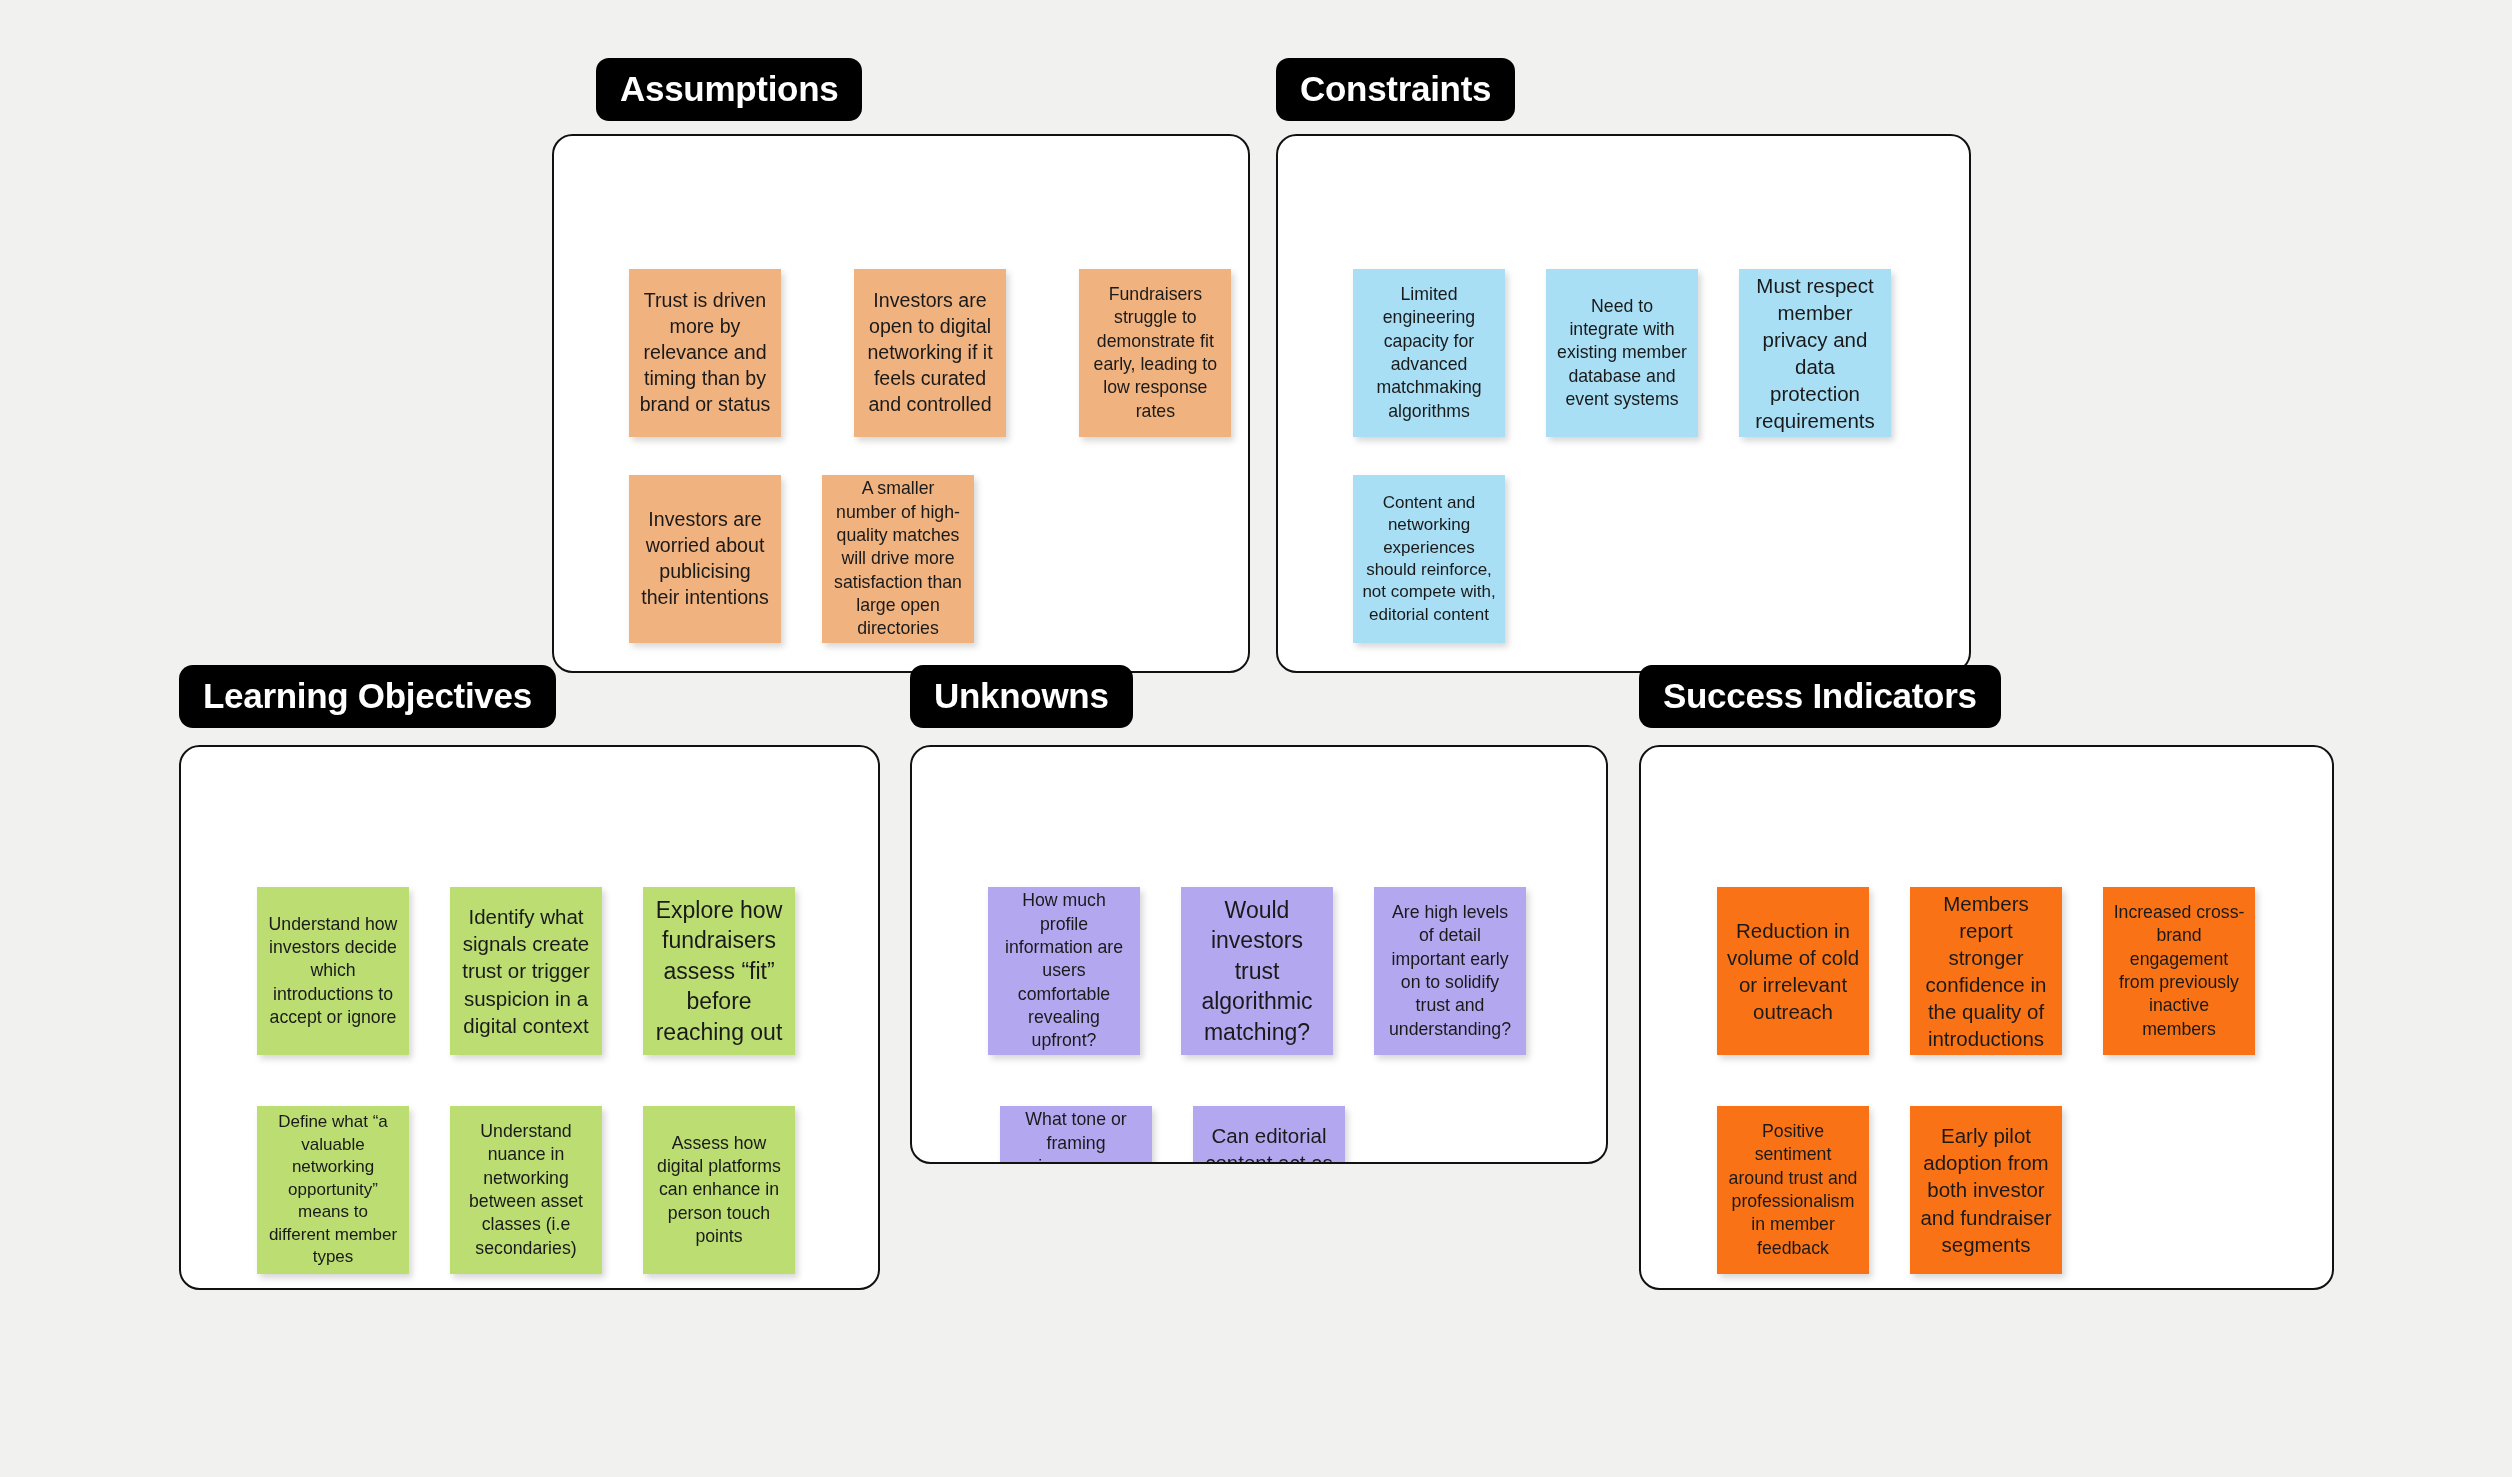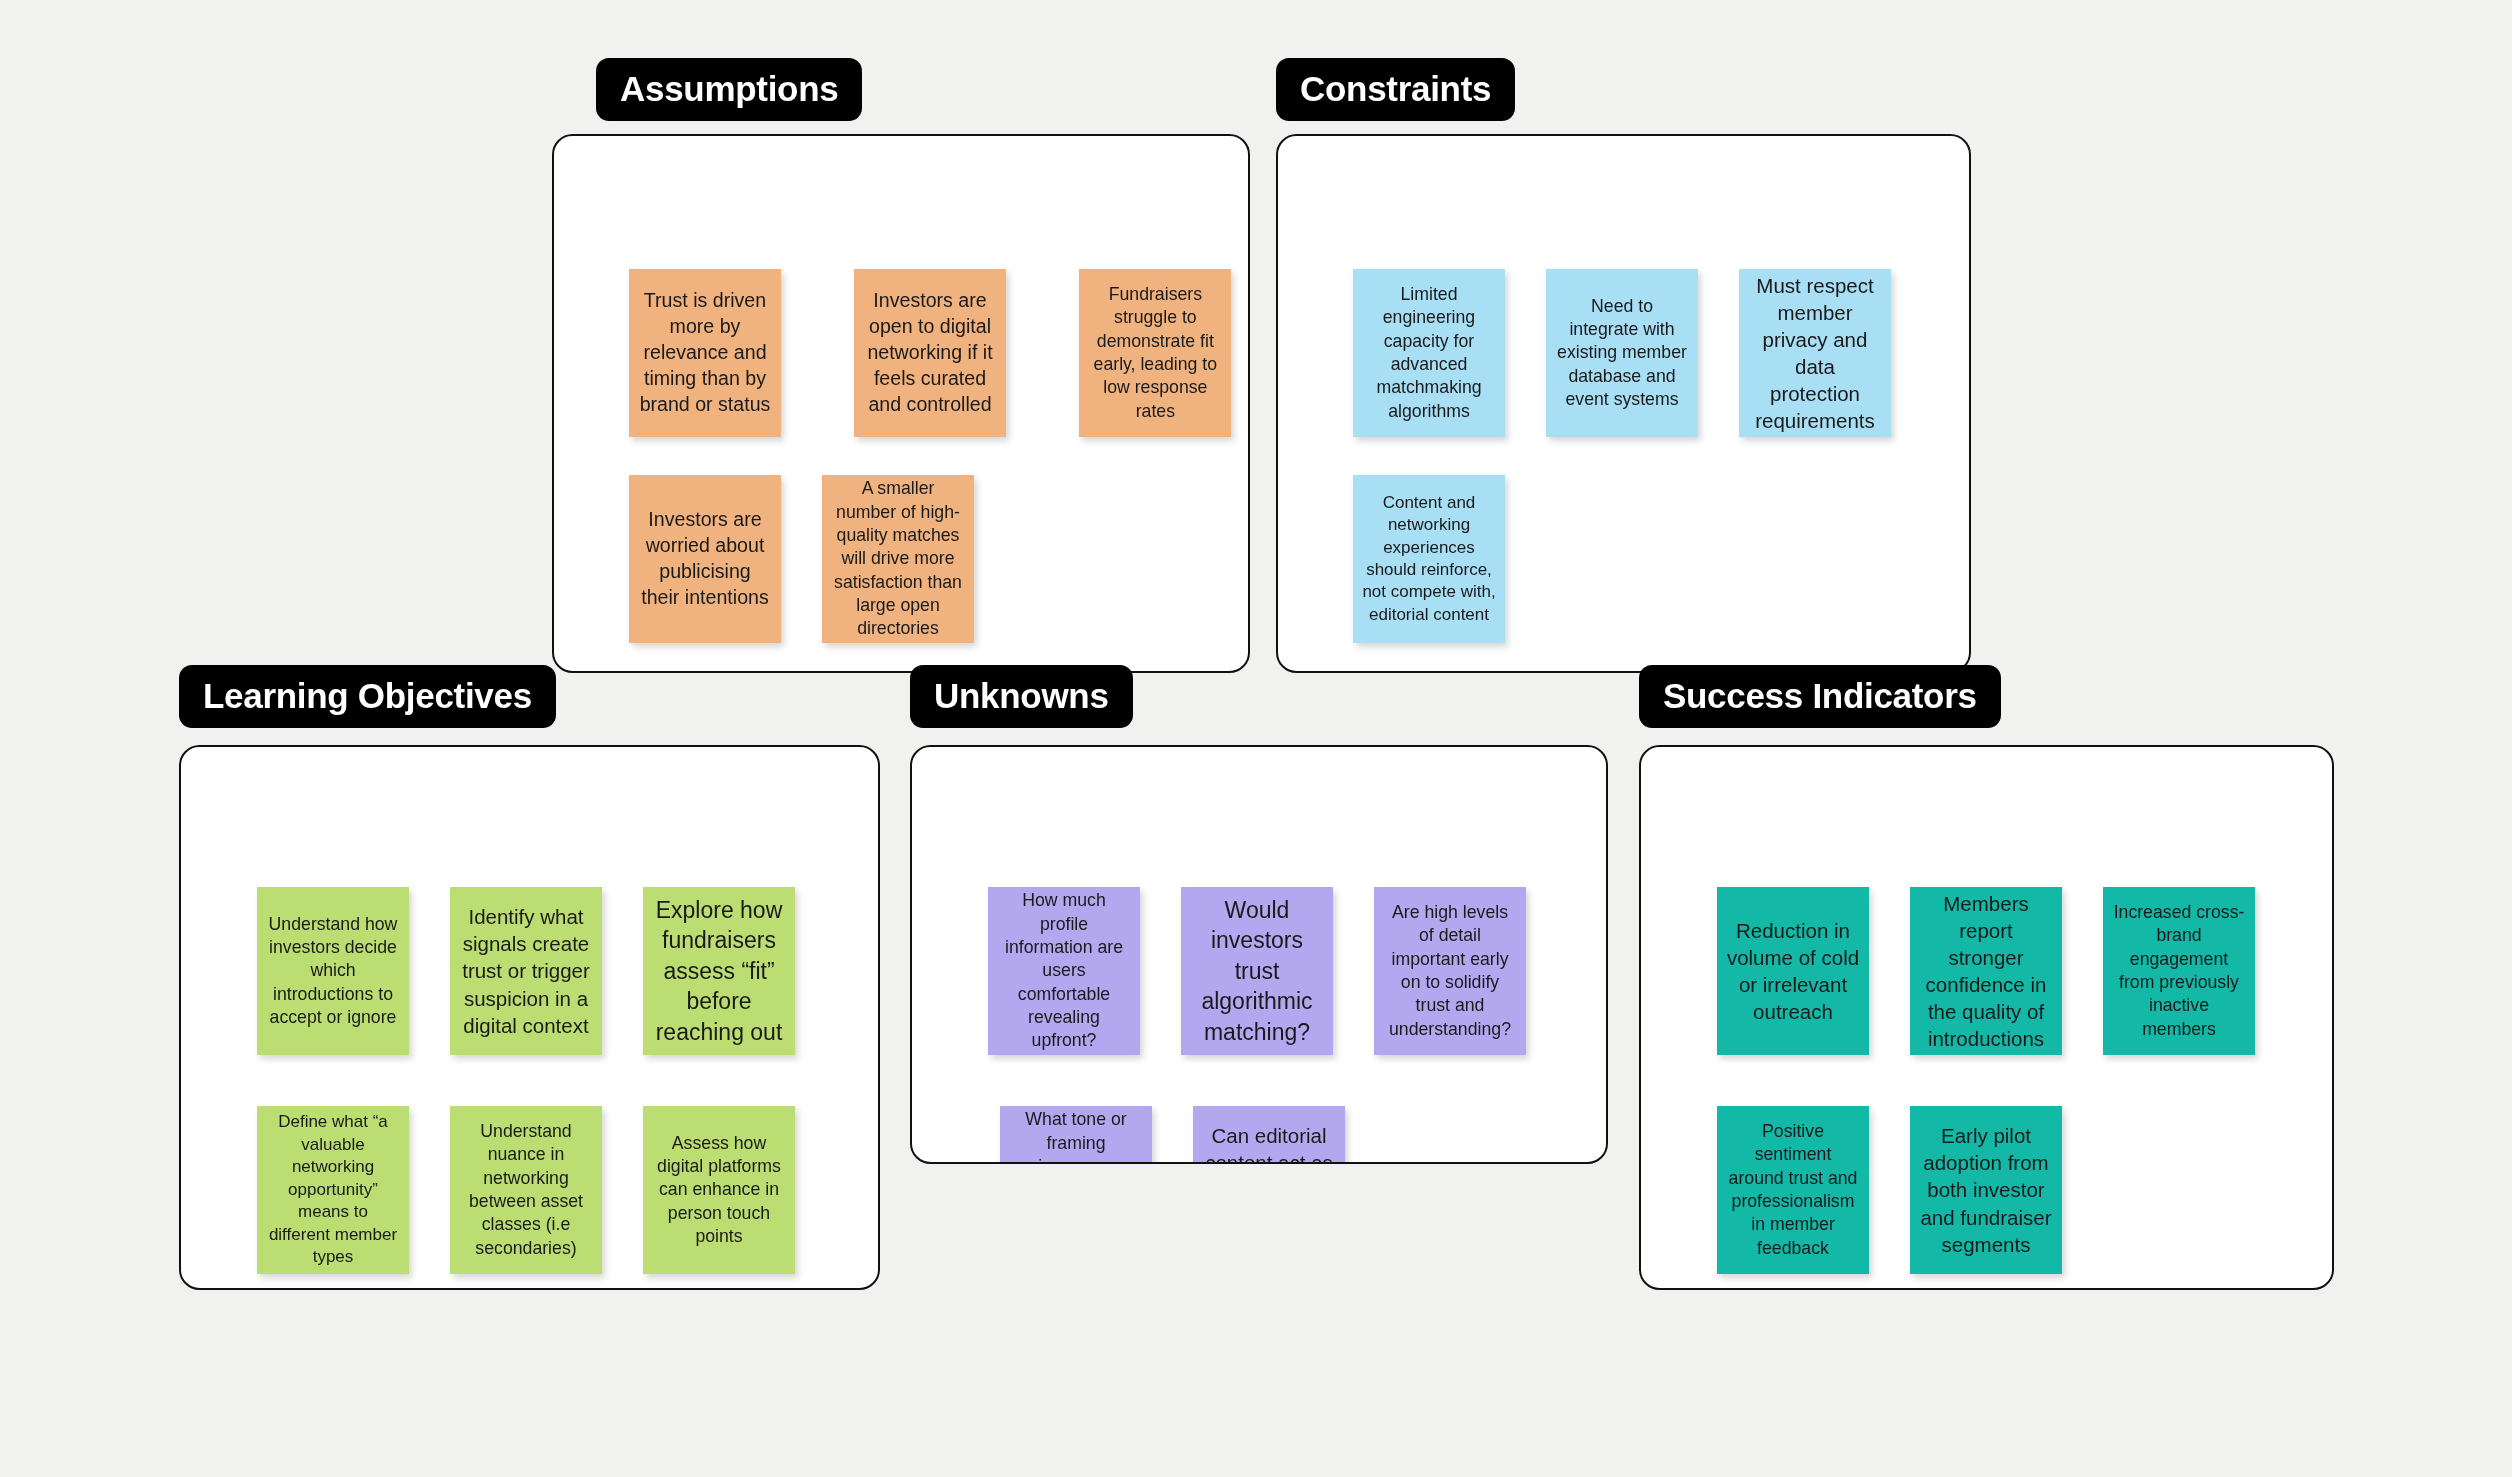--- a/index.html
+++ b/index.html
@@ -82,37 +82,37 @@
   .note span {
     display: block;
     width: 100%;
   }
 
   
   .c-orange { background: #f0b27f; }
   .c-blue   { background: #a8dff5; }
   .c-green  { background: #bbdd72; }
   .c-purple { background: #b3a8f0; }
-  .c-pink   { background: #14b8a6; }
+  .c-pink   { background: #f97316; }
 
   
 
   
   #sec-assumptions { left: 552px; top: 58px; width: 698px; height: 615px; }
   #sec-assumptions .section-tab  { left: 0px; margin-left: 44px; }
   #sec-assumptions .section-panel{ top: 76px; width: 698px; height: 539px; }
 
   
   #sec-constraints { left: 1276px; top: 58px; width: 695px; height: 615px; }
   #sec-constraints .section-tab  { left: 0px; }
   #sec-constraints .section-panel{ top: 76px; width: 695px; height: 539px; }
 
   
   #sec-learning { left: 179px; top: 665px; width: 701px; height: 625px; }
-  #sec-learning .section-tab   { left: 0px; }
+  #sec-learning .section-tab   { left: 0px; border-radius: 14px; }
   #sec-learning .section-panel { top: 80px; width: 701px; height: 545px; }
 
   
   #sec-unknowns { left: 910px; top: 665px; width: 698px; height: 625px; }
   #sec-unknowns .section-tab   { left: 0px; }
   #sec-unknowns .section-panel { top: 80px; width: 698px; height: 419px; }
 
   
   #sec-success { left: 1639px; top: 665px; width: 695px; height: 625px; }
   #sec-success .section-tab   { left: 0px; }

